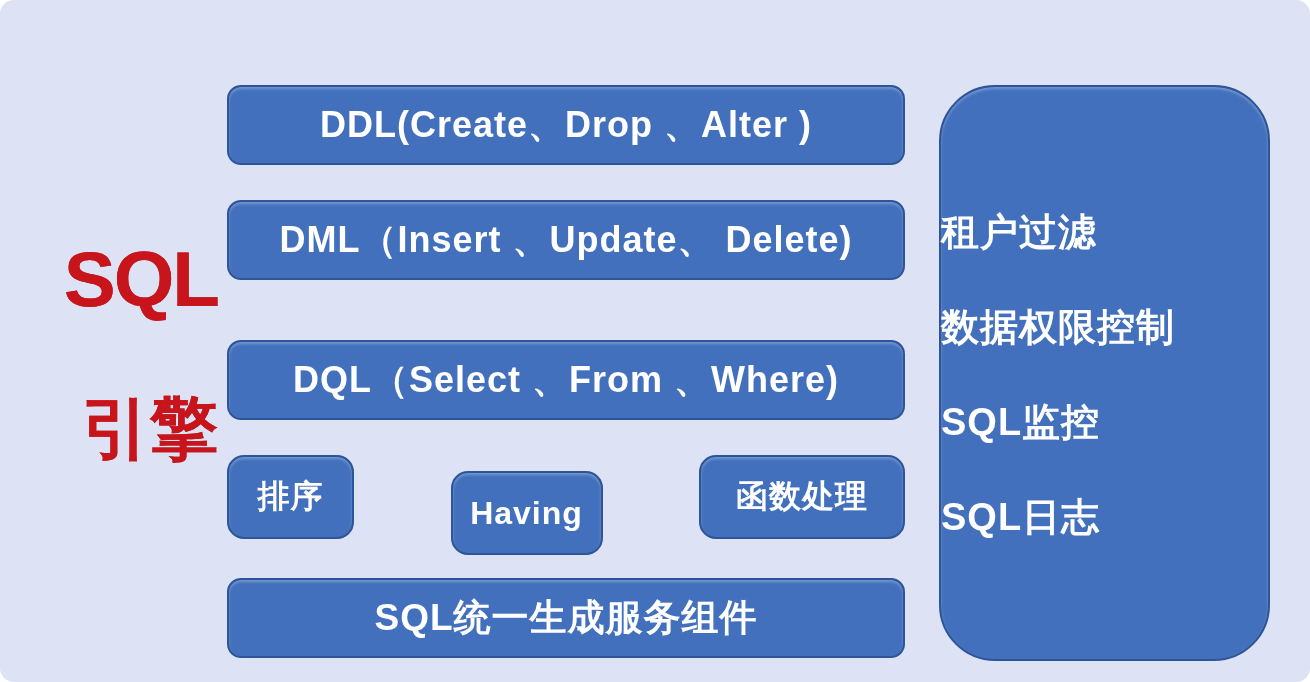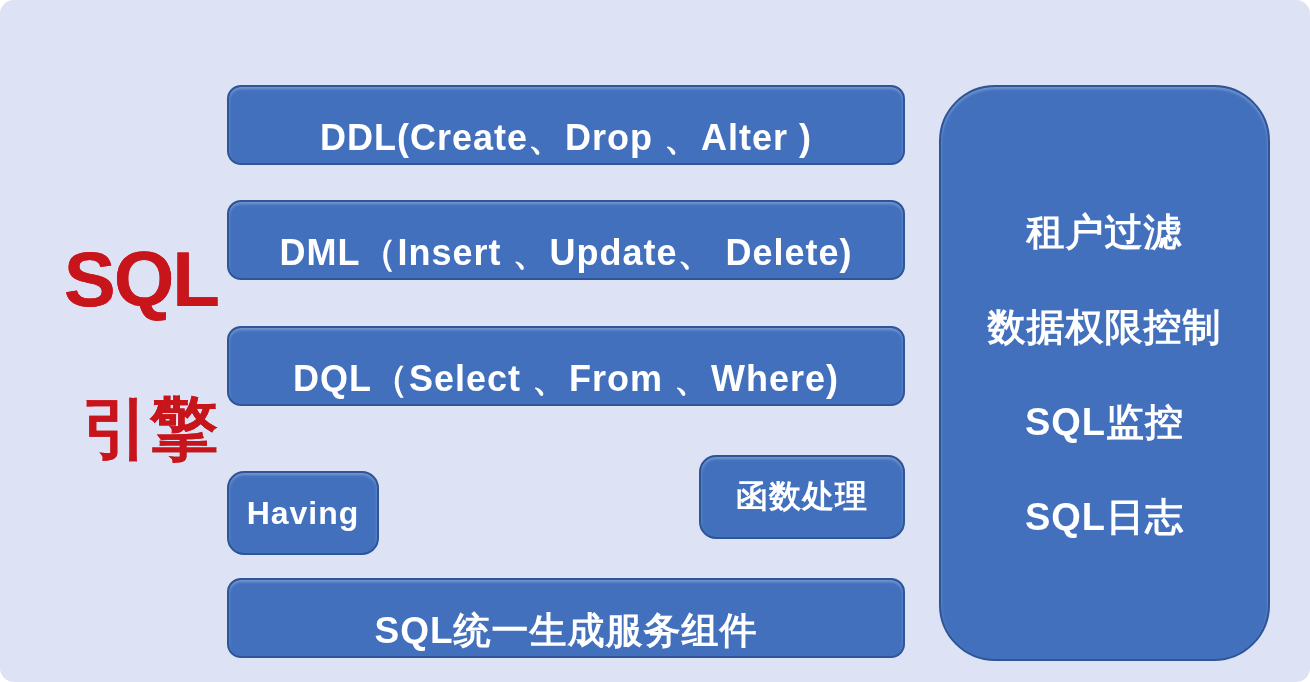--- a/index.html
+++ b/index.html
@@ -59,25 +59,24 @@
     text-align: center;
   }
 
   .row-box {
     left: 227px;
     width: 678px;
     height: 80px;
     border-radius: 14px;
     font-size: 36px;
     letter-spacing: 1px;
-    align-items: flex-end;
   }
   .row-ddl { top: 85px; }
   .row-dml { top: 200px; }
-  .row-dql { top: 326px; }
+  .row-dql { top: 340px; }
   .row-bottom { top: 578px; font-size: 37px; }
 
   
   .clause-row {
     position: absolute;
     left: 227px;
     top: 455px;
     width: 678px;
     height: 84px;
     display: flex;
@@ -97,21 +96,21 @@
 
   
   .side-panel {
     left: 939px;
     top: 85px;
     width: 331px;
     height: 576px;
     border-radius: 56px;
     flex-direction: column;
     justify-content: flex-start;
-    align-items: center;
+    align-items: flex-start;
     padding-top: 126px;
     gap: 57px;
     font-size: 38px;
   }
   .side-panel .panel-item {
     line-height: 38px;
     letter-spacing: 1px;
   }
 </style>
 </head>
@@ -130,20 +129,23 @@
 
   <div class="bluebox row-box row-dml">
     <span>DML（Insert 、Update、 Delete)</span>
   </div>
 
   <div class="bluebox row-box row-dql">
     <span>DQL（Select 、From 、Where)</span>
   </div>
 
   <div class="clause-row">
+    <div class="bluebox clause-box clause-sort">
+      <span>排序</span>
+    </div>
     <div class="bluebox clause-box clause-having">
       <span>Having</span>
     </div>
     <div class="bluebox clause-box clause-function">
       <span>函数处理</span>
     </div>
   </div>
 
   <div class="bluebox row-box row-bottom">
     <span>SQL统一生成服务组件</span>

